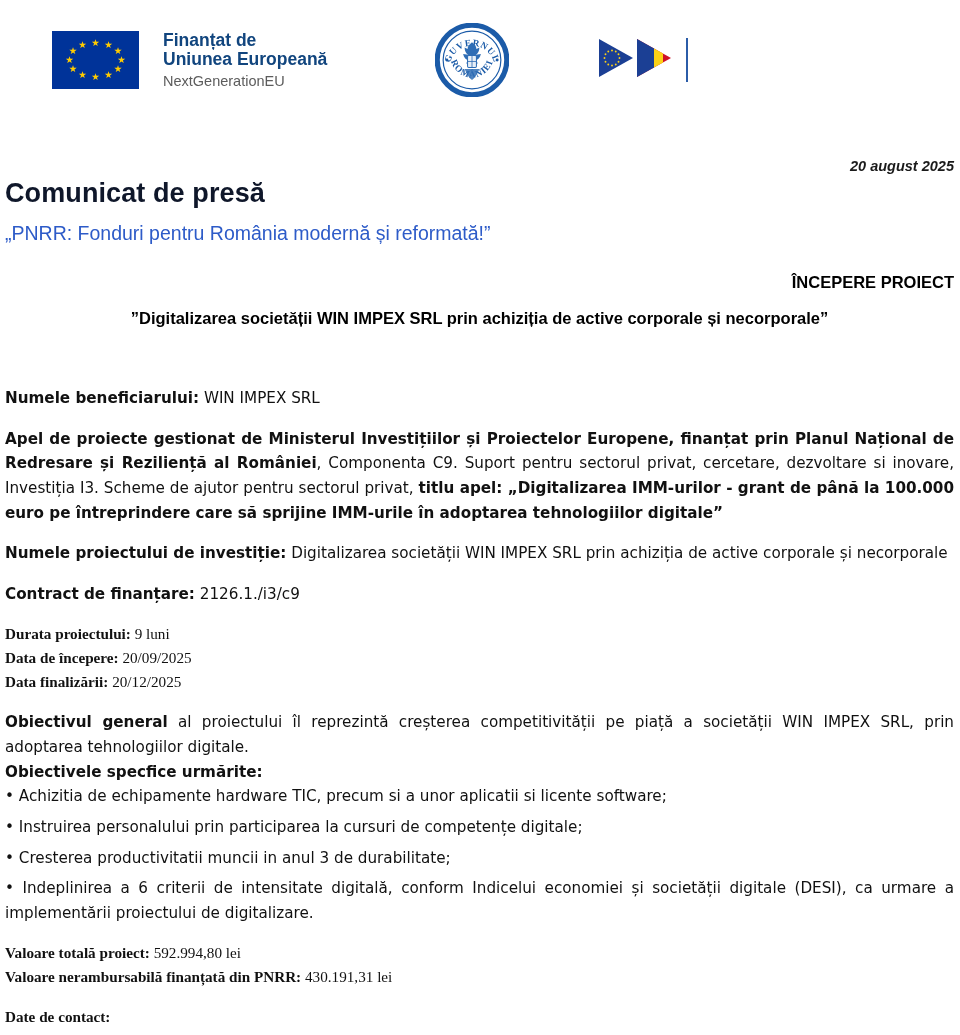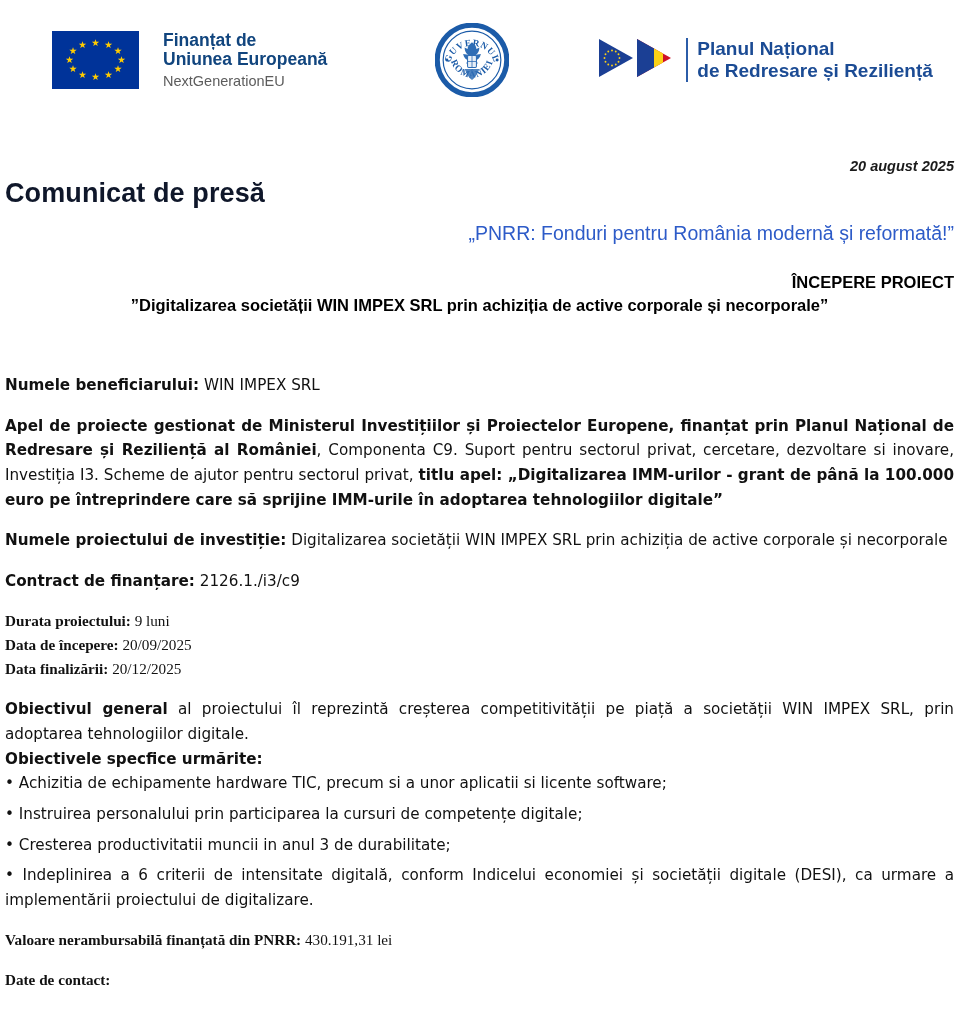--- a/index.html
+++ b/index.html
@@ -111,41 +111,41 @@
   .title-main {
     text-align: left;
     font-family: "Liberation Sans", sans-serif;
     font-weight: bold;
     font-size: 27px;
     color: #0f172a;
     margin: 4px 0 0 0;
     letter-spacing: 0.1px;
   }
   .title-sub {
-    text-align: right;
+    text-align: left;
     font-family: "Liberation Sans", sans-serif;
     font-size: 19.5px;
     color: #2D5BC8;
     margin: 13px 0 0 0;
   }
   .title-event {
     text-align: right;
     font-family: "Liberation Sans", sans-serif;
     font-weight: bold;
     font-size: 16.5px;
     color: #000000;
     margin: 28px 0 0 0;
   }
   .title-project {
     text-align: center;
     font-family: "Liberation Sans", sans-serif;
     font-weight: bold;
     font-size: 16.5px;
     color: #000000;
-    margin: 4px 0 0 0;
+    margin: 17px 0 0 0;
   }
 
   .content { margin-top: 58px; }
 
   .para {
     font-size: 15.2px;
     line-height: 1.62;
     text-align: justify;
     margin: 0 0 16px 0;
     color: #111111;
@@ -239,24 +239,20 @@
             <circle cx="8.50" cy="19.25" r="0.95"></circle>
             <circle cx="11.25" cy="16.50" r="0.95"></circle>
           </g>
 
         <path d="M40,4 L40,42 L74,23 Z" fill="#CE1126"></path>
         <path d="M40,4 L40,42 L57,32.5 L57,13.5 Z" fill="#1B3F94"></path>
         <path d="M57,13.5 L57,32.5 L66,27.5 L66,18.5 Z" fill="#FCD116"></path>
       </svg>
     </div>
     <div class="pnrr-divider"></div>
-    <div class="pnrr-text">
-      <div>Planul Național</div>
-      <div>de Redresare și Reziliență</div>
-    </div>
   </div>
 </div>
 
 <div class="doc">
 
   <div class="date-line">20 august 2025</div>
 
   <h1 class="title-main">Comunicat de presă</h1>
   <div class="title-sub">„PNRR: Fonduri pentru România modernă și reformată!”</div>
   <div class="title-event">ÎNCEPERE PROIECT</div>
@@ -314,20 +310,23 @@
         <span>Cresterea productivitatii muncii in anul 3 de durabilitate;</span>
       </p>
       <p class="bullet">
         <span>•</span>
         <span>Indeplinirea a 6 criterii de intensitate digitală, conform Indicelui economiei și societății digitale (DESI), ca urmare a implementării proiectului de digitalizare.</span>
       </p>
     </div>
 
     <div class="block">
       <div class="row">
+        <b>Valoare totală proiect:</b><span> </span><span>592.994,80 lei</span>
+      </div>
+      <div class="row">
         <b>Valoare nerambursabilă finanțată din PNRR:</b><span> </span><span>430.191,31 lei</span>
       </div>
     </div>
 
     <div class="block">
       <div class="row">
         <b>Date de contact:</b>
       </div>
       <div class="row">
         

